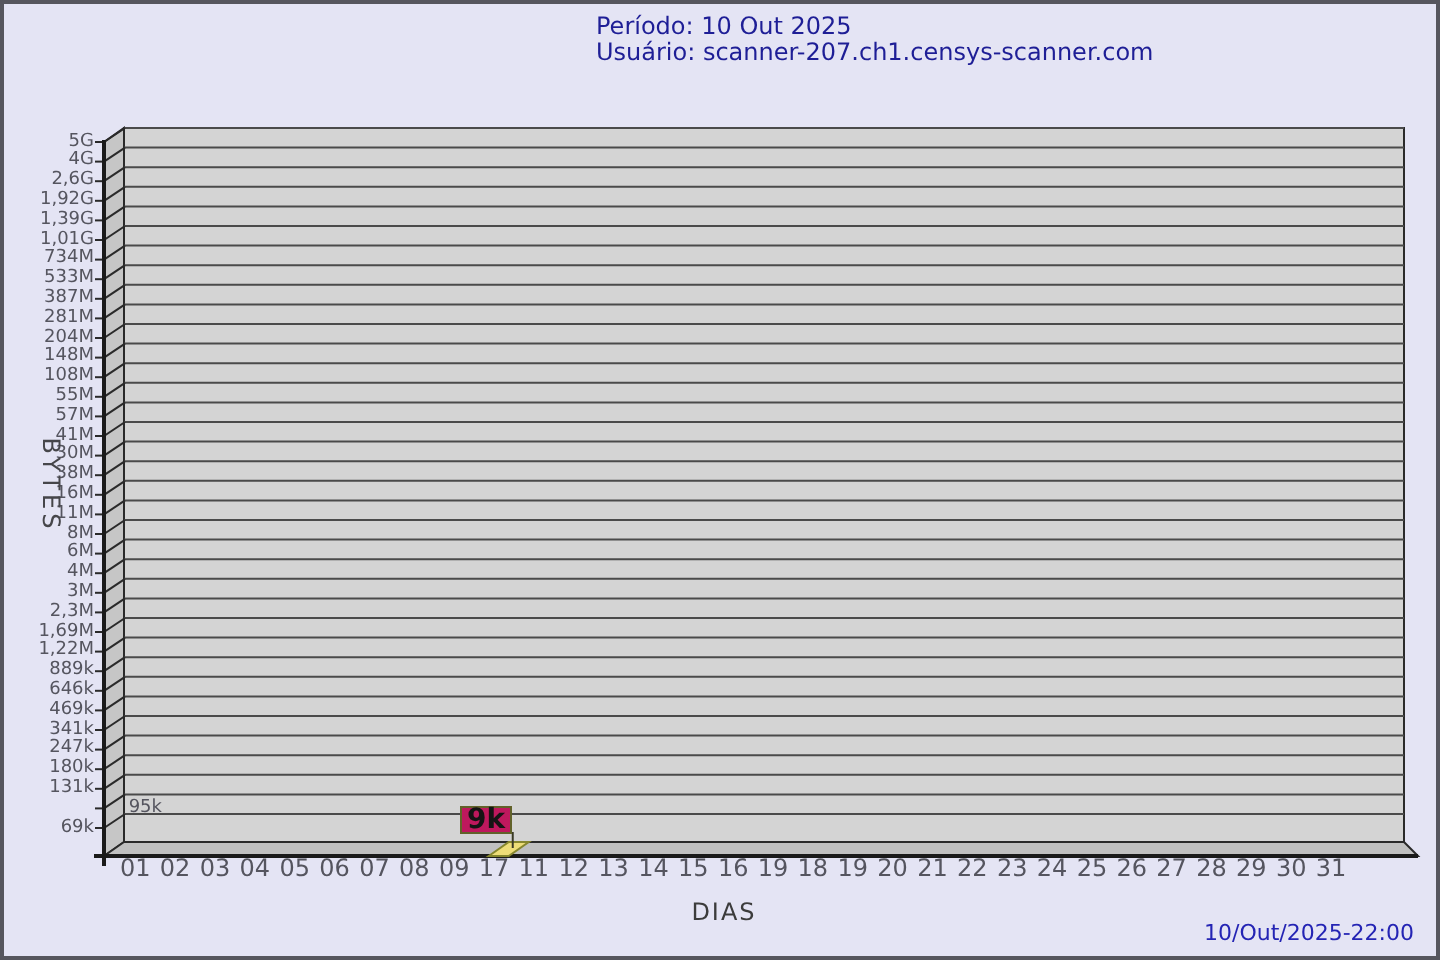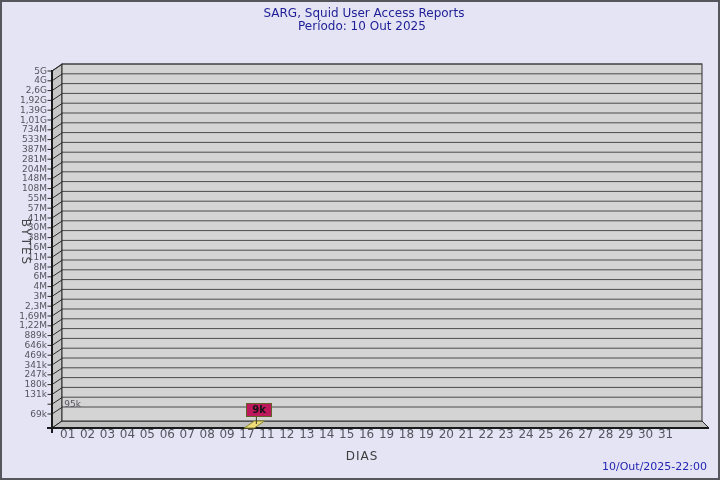--- a/index.html
+++ b/index.html
@@ -27,33 +27,33 @@
   }
   .axis-xlabel{
     position:absolute;left:0;top:447px;width:720px;text-align:center;
     font-size:12px;letter-spacing:1px;color:#3c3c3c;
   }
   .timestamp{
     position:absolute;right:11px;top:458px;
     font-size:11px;color:#2424b4;
   }
   .annotation-box{
-    position:absolute;left:244px;top:401px;width:24px;height:12px;
+    position:absolute;left:228px;top:401px;width:24px;height:12px;
     background:#be185d;border:1px solid #62622a;
-    font-size:10px;font-weight:bold;color:#141414;text-align:center;line-height:12px;
+    font-size:14px;font-weight:bold;color:#141414;text-align:center;line-height:12px;
   }
 </style>
 </head>
 <body>
 
 <div id="stage">
 
   <div class="title-block">
-    <div class="title-line1">SARG, Squid User Access Reports</div>
     <div class="title-line2">Período: 10 Out 2025</div>
+    <div class="title-line3">Usuário: scanner-207.ch1.censys-scanner.com</div>
   </div>
 
   <svg id="chart-svg" width="716" height="476">
 
     <polygon points="50,69 60,62 60,419 50,426" fill="#c6c6c6" stroke="#2a2a2a" stroke-width="1"></polygon>
 
     <polygon points="50,426 60,419 700,419 707,426" fill="#c0c0c0" stroke="#2a2a2a" stroke-width="1"></polygon>
 
     <rect x="60" y="62" width="640" height="357" fill="#d4d4d4" stroke="#2a2a2a" stroke-width="1"></rect>
     <g id="gridlines">

